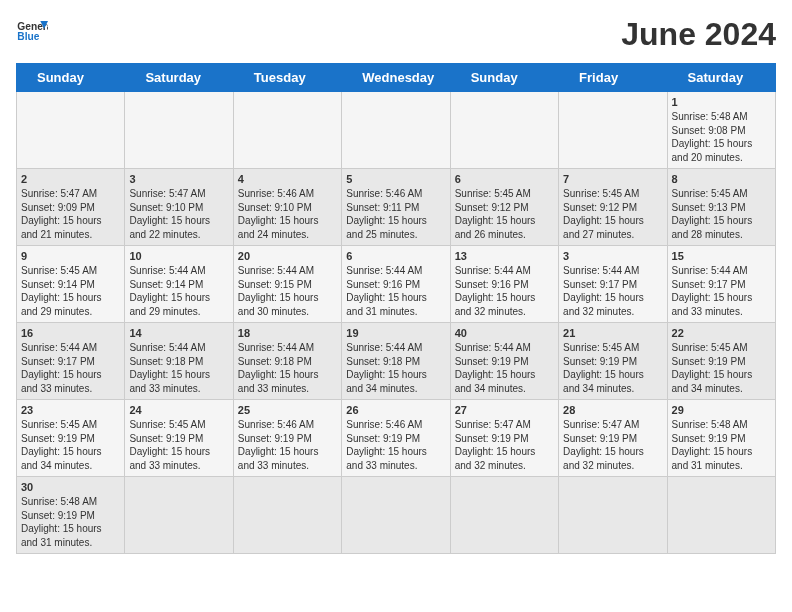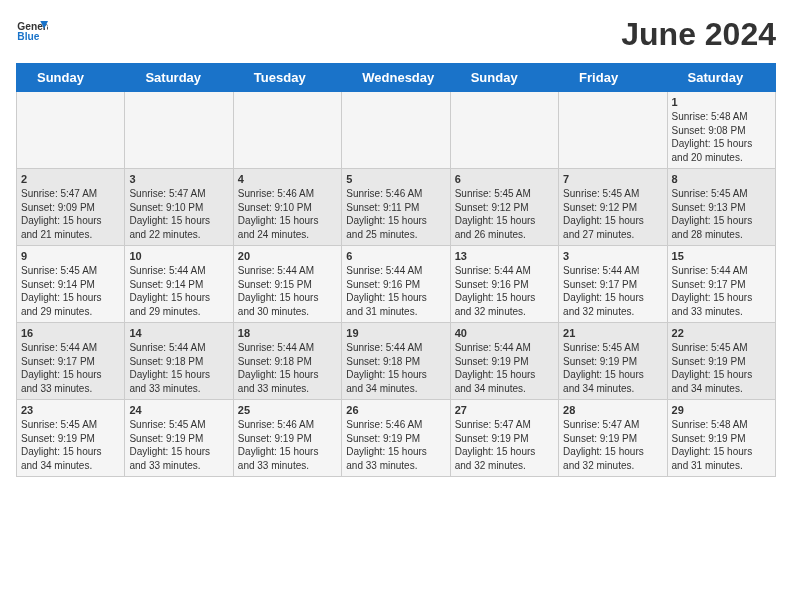--- a/index.html
+++ b/index.html
@@ -329,14 +329,29 @@
 and 32 minutes.</div>
         </td>
         <td>
           <span class="day-number">29</span>
           <div class="day-info" style="white-space: pre-line;">Sunrise: 5:48 AM
 Sunset: 9:19 PM
 Daylight: 15 hours
 and 31 minutes.</div>
         </td>
       </tr>
+      <tr>
+        <td>
+          <span class="day-number">30</span>
+          <div class="day-info" style="white-space: pre-line;">Sunrise: 5:48 AM
+Sunset: 9:19 PM
+Daylight: 15 hours
+and 31 minutes.</div>
+        </td>
+        <td class="empty"></td>
+        <td class="empty"></td>
+        <td class="empty"></td>
+        <td class="empty"></td>
+        <td class="empty"></td>
+        <td class="empty"></td>
+      </tr>
     </tbody>
 </table>
 
 </body></html>

